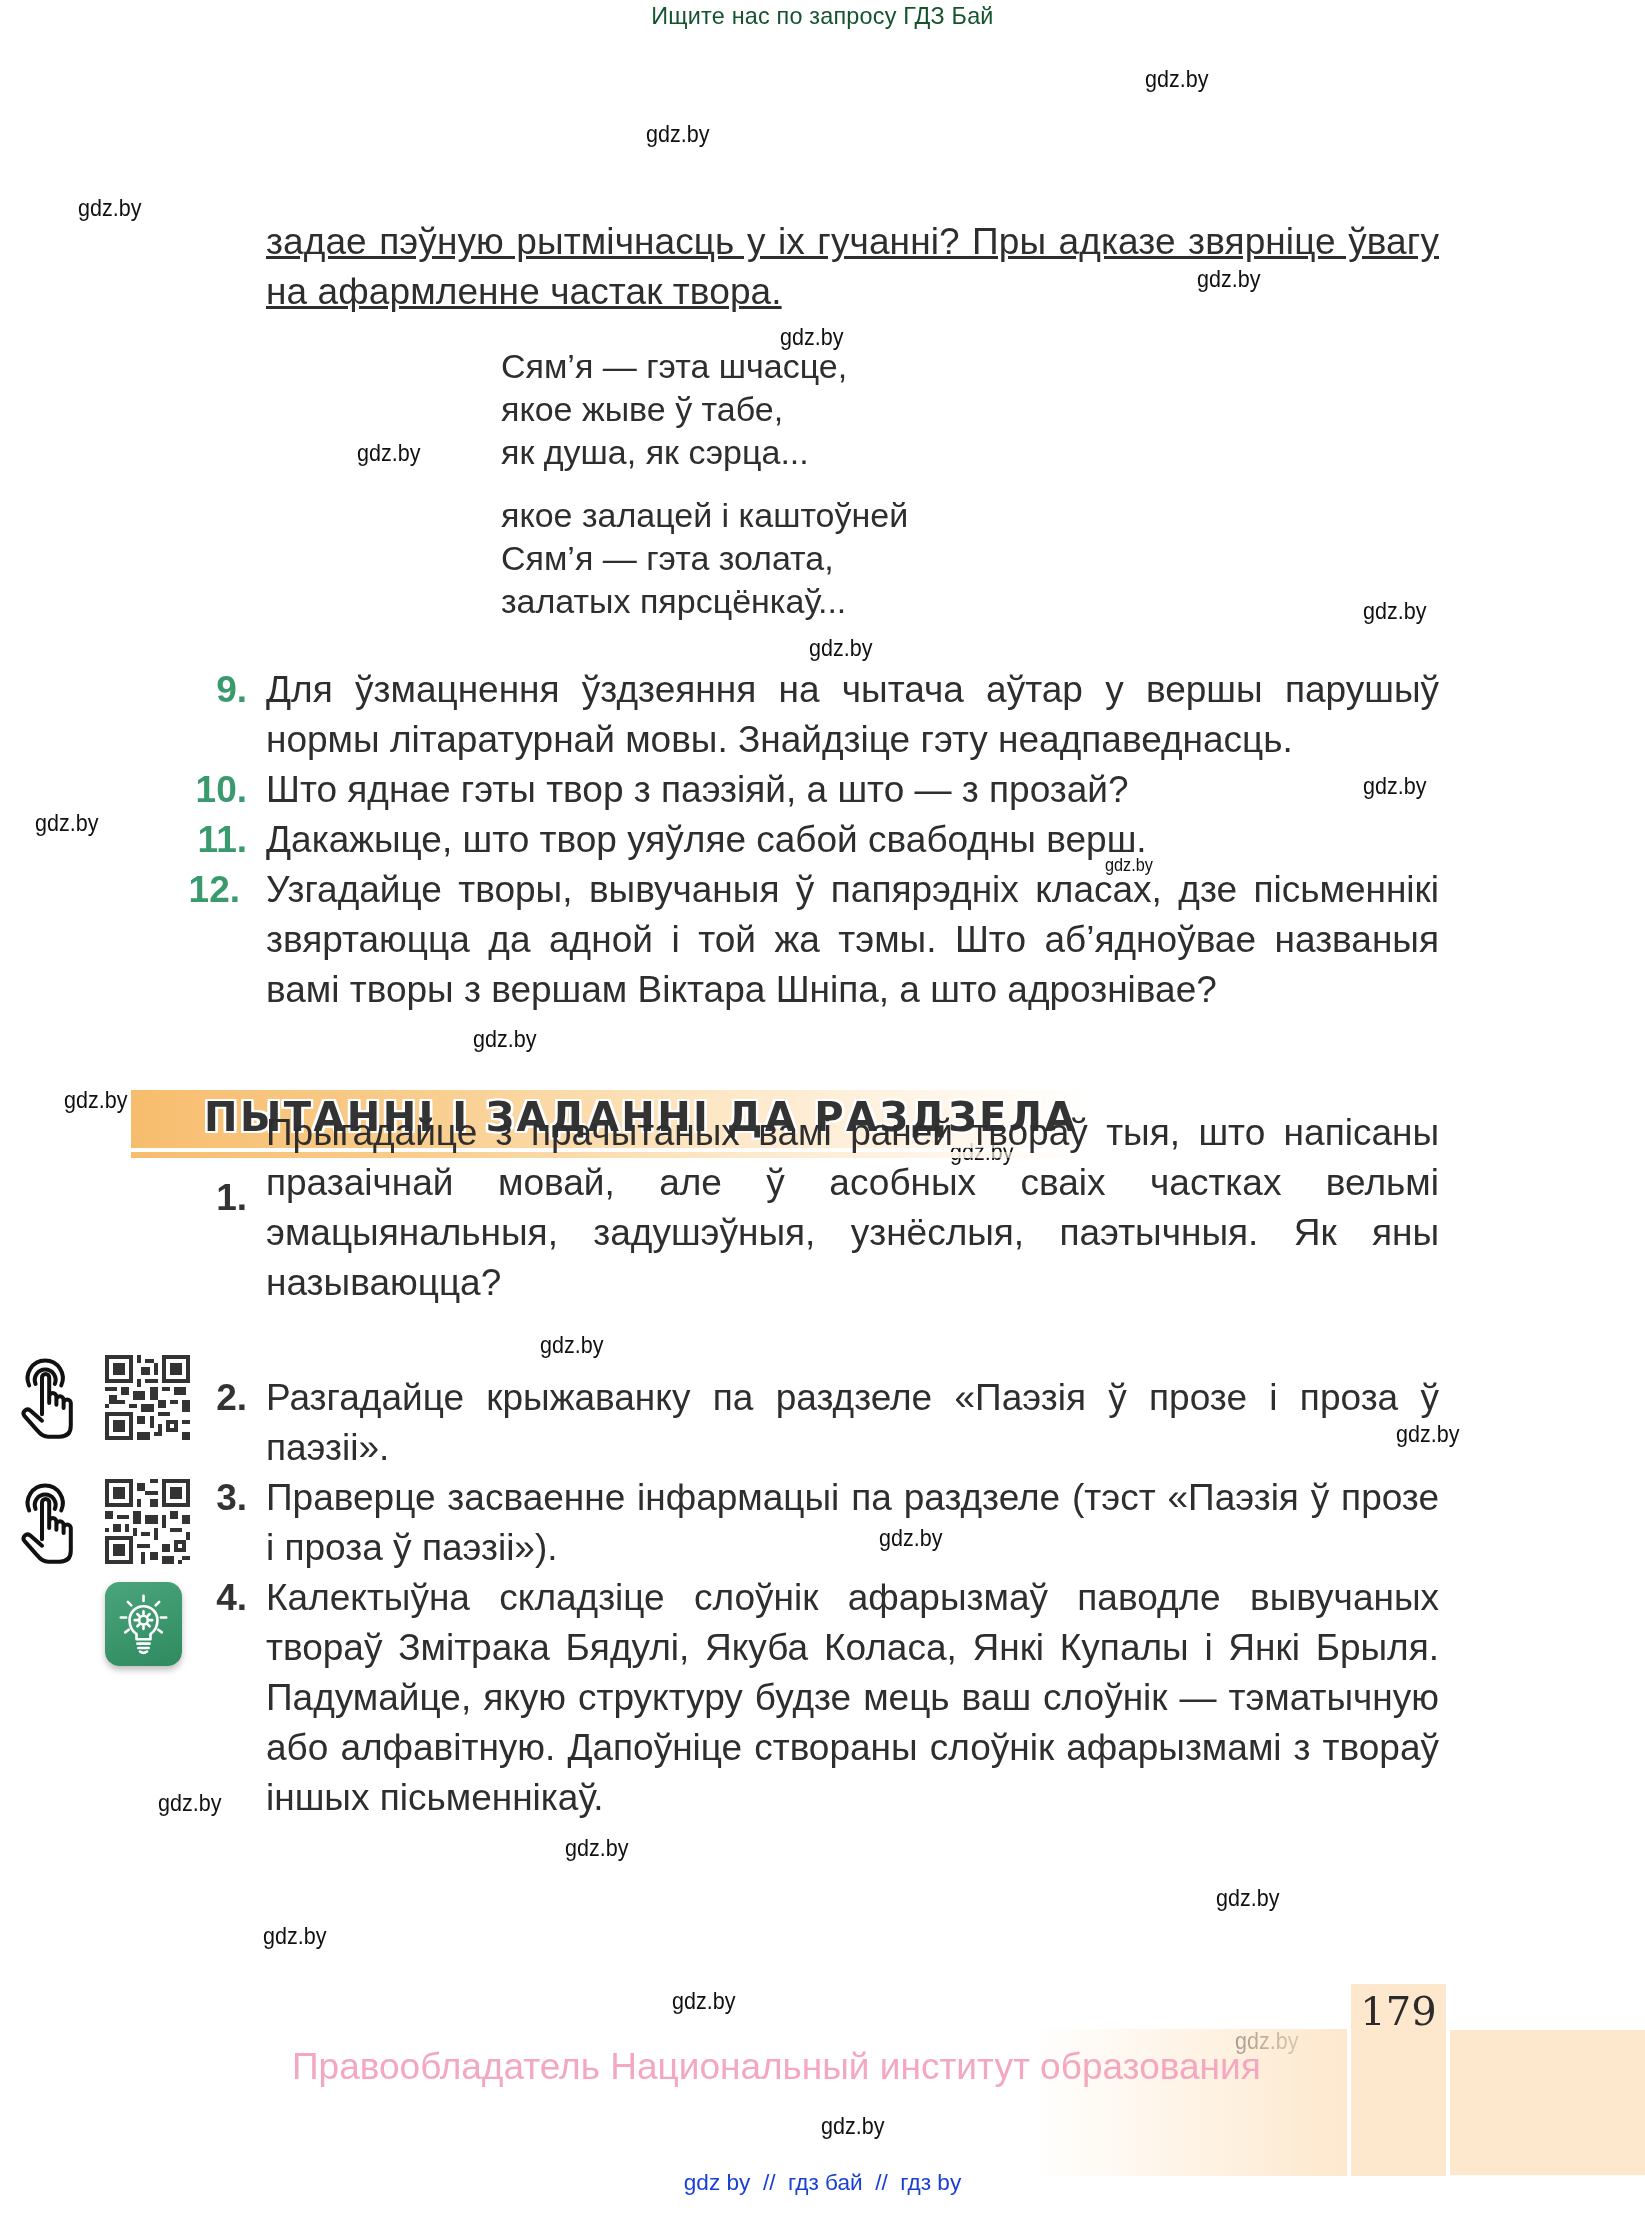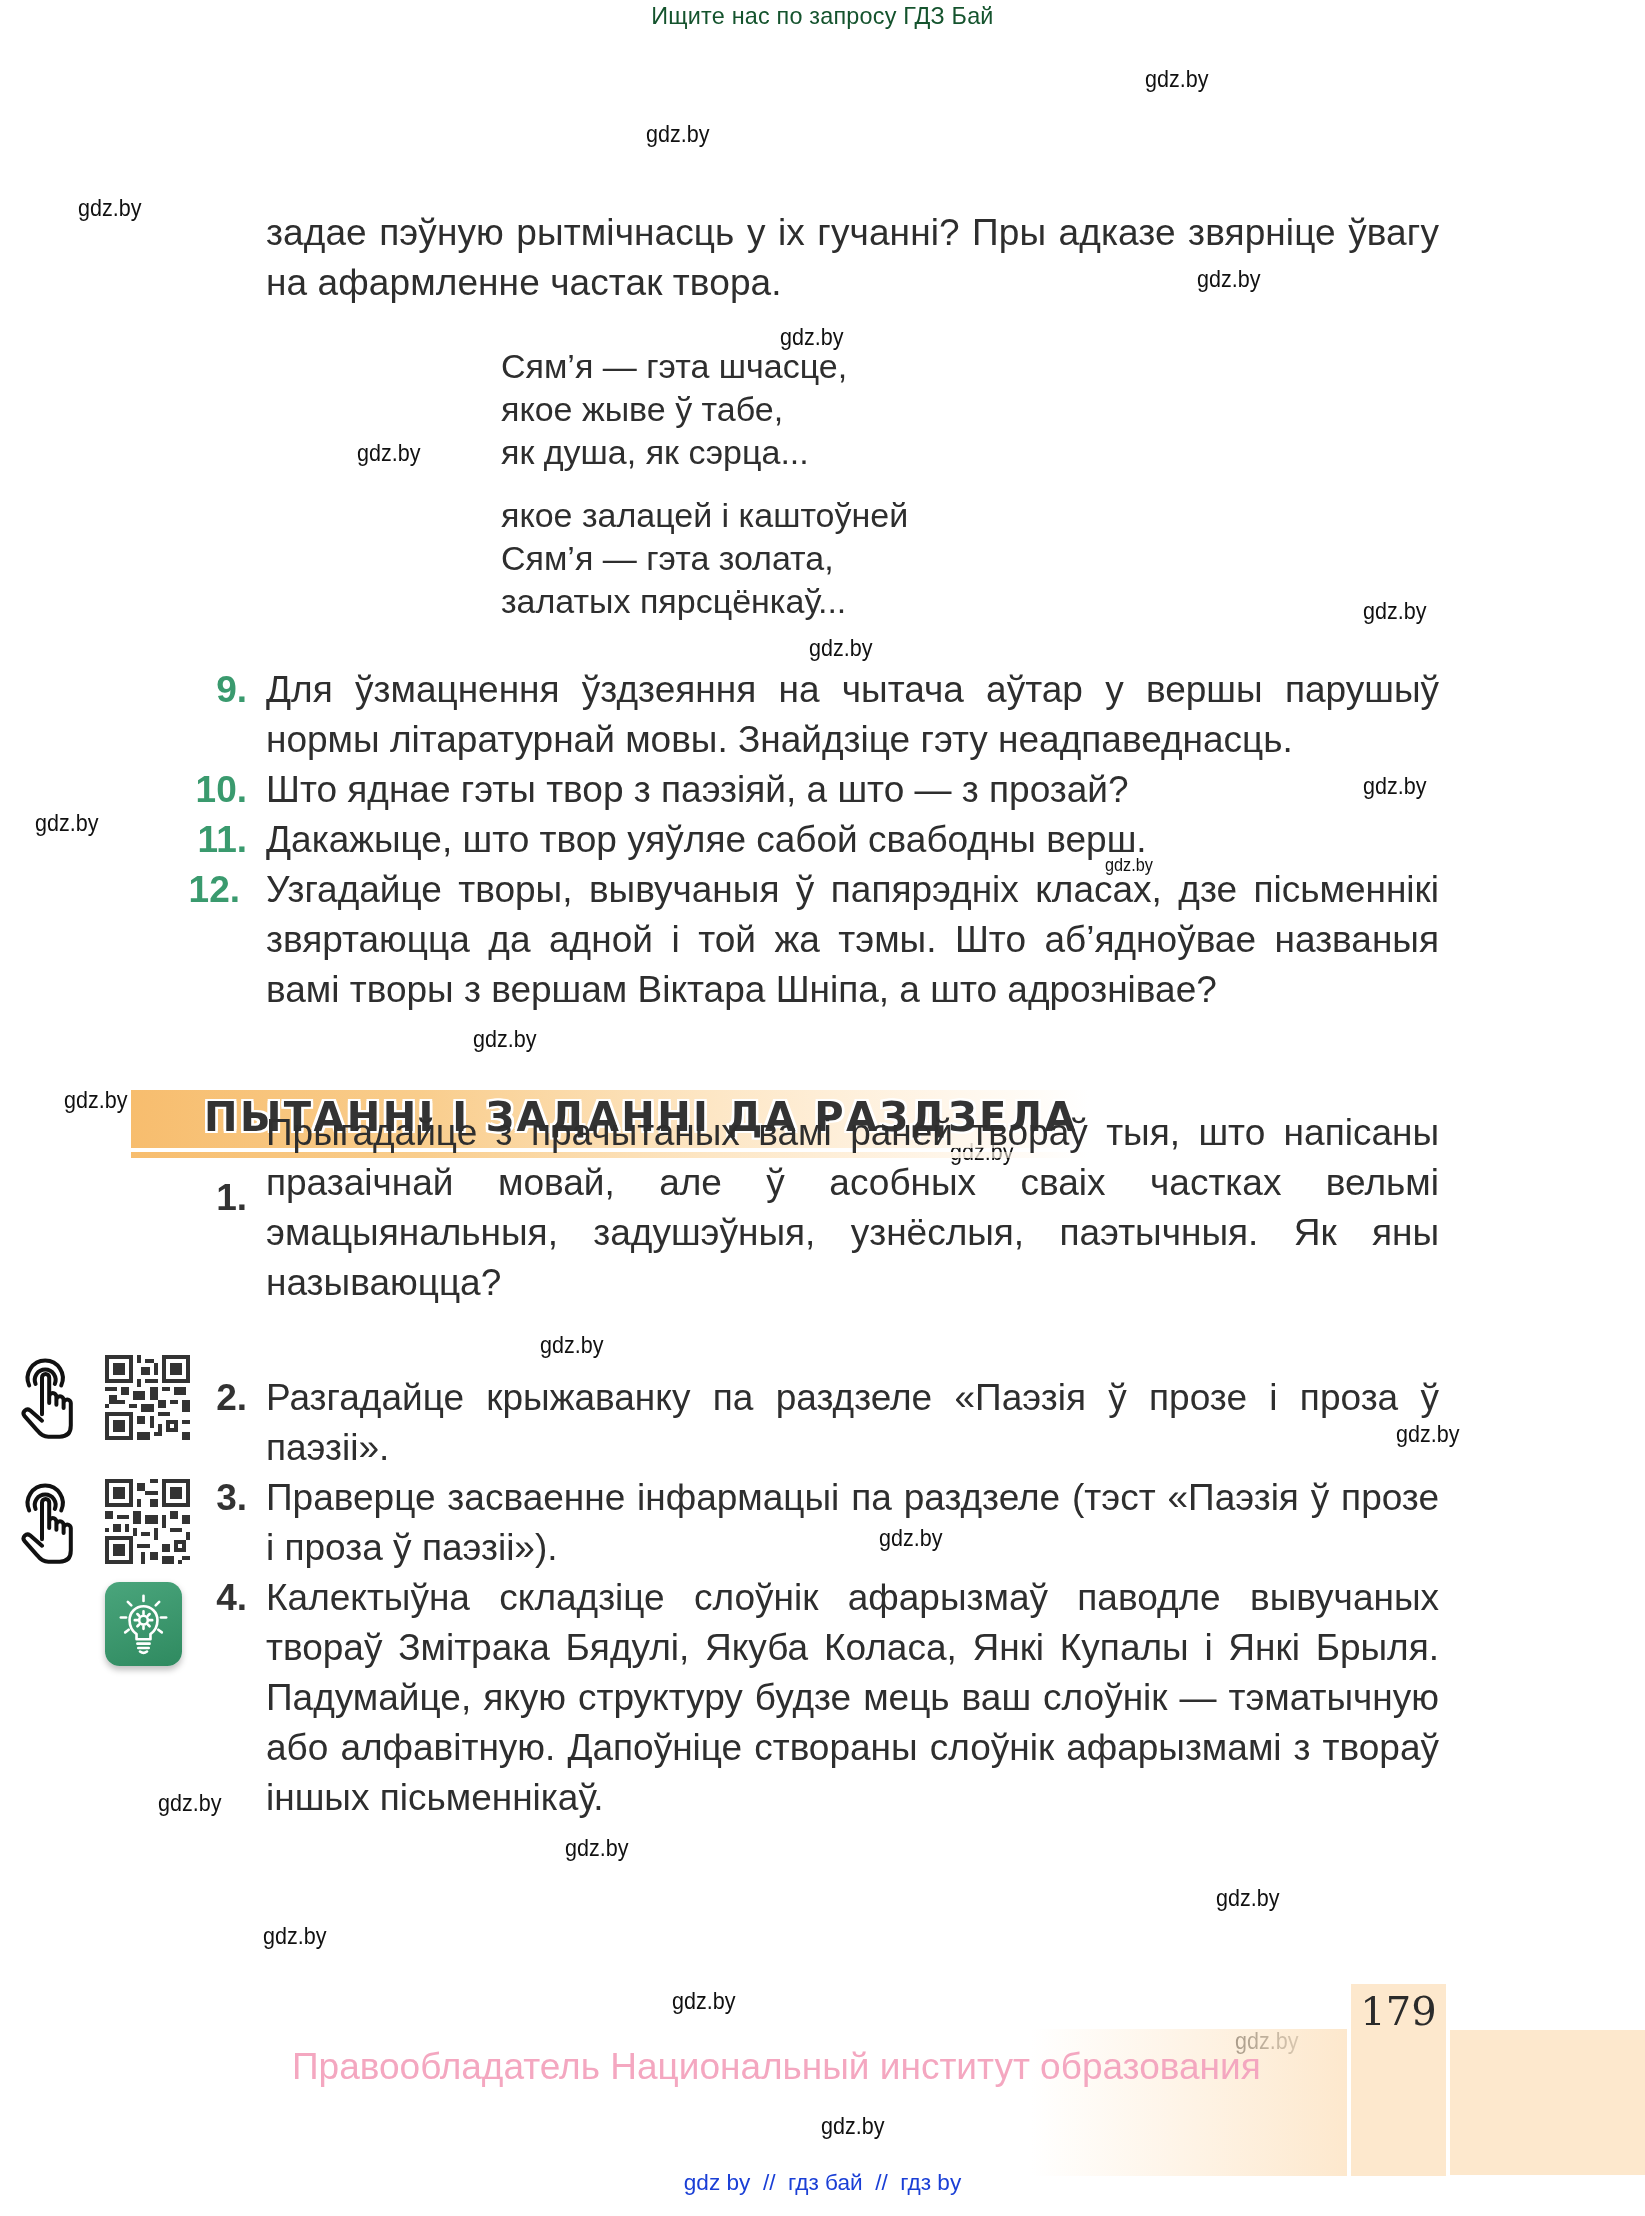--- a/index.html
+++ b/index.html
@@ -216,21 +216,21 @@
 <div class="wm" style="left:1396px;top:1421px;">gdz.by</div>
 <div class="wm" style="left:879px;top:1525px;">gdz.by</div>
 <div class="wm" style="left:158px;top:1790px;">gdz.by</div>
 <div class="wm" style="left:565px;top:1835px;">gdz.by</div>
 <div class="wm" style="left:1216px;top:1885px;">gdz.by</div>
 <div class="wm" style="left:263px;top:1923px;">gdz.by</div>
 <div class="wm" style="left:672px;top:1988px;">gdz.by</div>
 <div class="wm" style="left:1235px;top:2028px;">gdz.by</div>
 <div class="wm" style="left:821px;top:2113px;">gdz.by</div>
 
-<div class="para" style="top:208px;">задае пэўную рытмічнасць у іх гучанні? Пры адказе звярніце ўвагу на афармленне частак твора.</div>
+<div class="para" style="top:217px;text-decoration:underline;">задае пэўную рытмічнасць у іх гучанні? Пры адказе звярніце ўвагу на афармленне частак твора.</div>
 
 <div class="poem" style="top:345px;">
   <span class="poem-line">Сям’я — гэта шчасце,</span>
   <span class="poem-line">якое жыве ў табе,</span>
   <span class="poem-line">як душа, як сэрца...</span>
 </div>
 <div class="poem" style="top:494px;">
   <span class="poem-line">якое залацей і каштоўней</span>
   <span class="poem-line">Сям’я — гэта золата,</span>
   <span class="poem-line">залатых пярсцёнкаў...</span>

